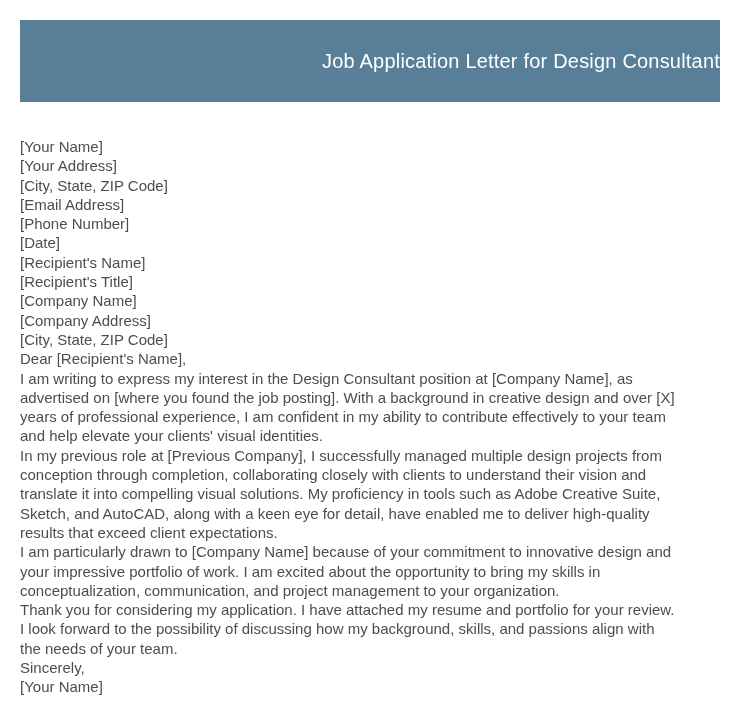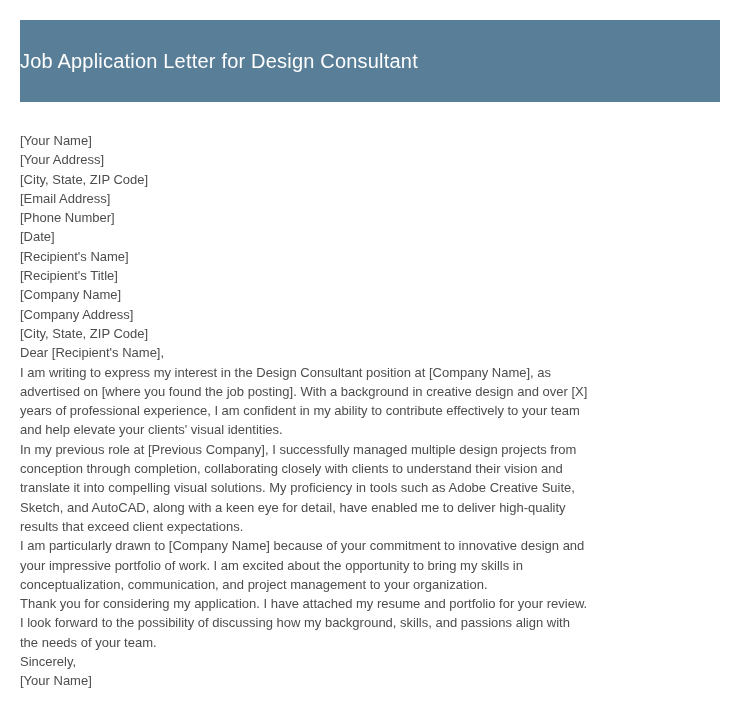--- a/index.html
+++ b/index.html
@@ -17,36 +17,36 @@
   }
   .banner {
     position: absolute;
     left: 20px;
     top: 20px;
     width: 700px;
     height: 82px;
     background: var(--banner-bg, #587e98);
     display: flex;
     align-items: center;
-    justify-content: flex-start;
+    justify-content: flex-end;
   }
   .banner h1 {
     margin: 0;
     font-size: 20px;
     font-weight: 500;
     letter-spacing: 0.2px;
     color: var(--banner-fg, #ffffff);
     font-family: "Liberation Sans", sans-serif;
   }
   .letter-text {
     position: absolute;
     left: 20px;
-    top: 131px;
+    top: 137px;
     width: 718px;
-    font-size: 13px;
+    font-size: 15px;
     line-height: 19.3px;
     color: var(--text-color, #4d4d4d);
     white-space: pre-line;
     font-family: "Liberation Sans", sans-serif;
   }
 </style>
 </head>
 <body>
 
 <div class="page">

